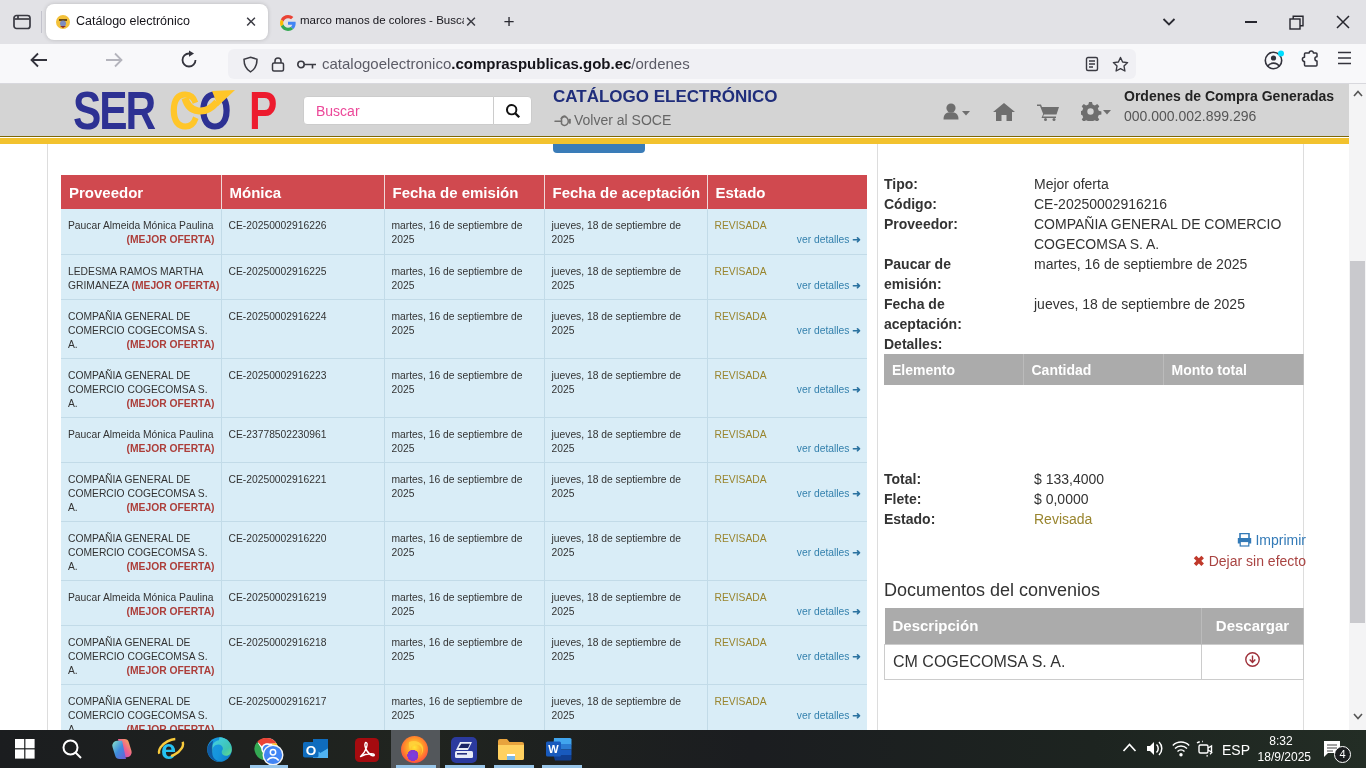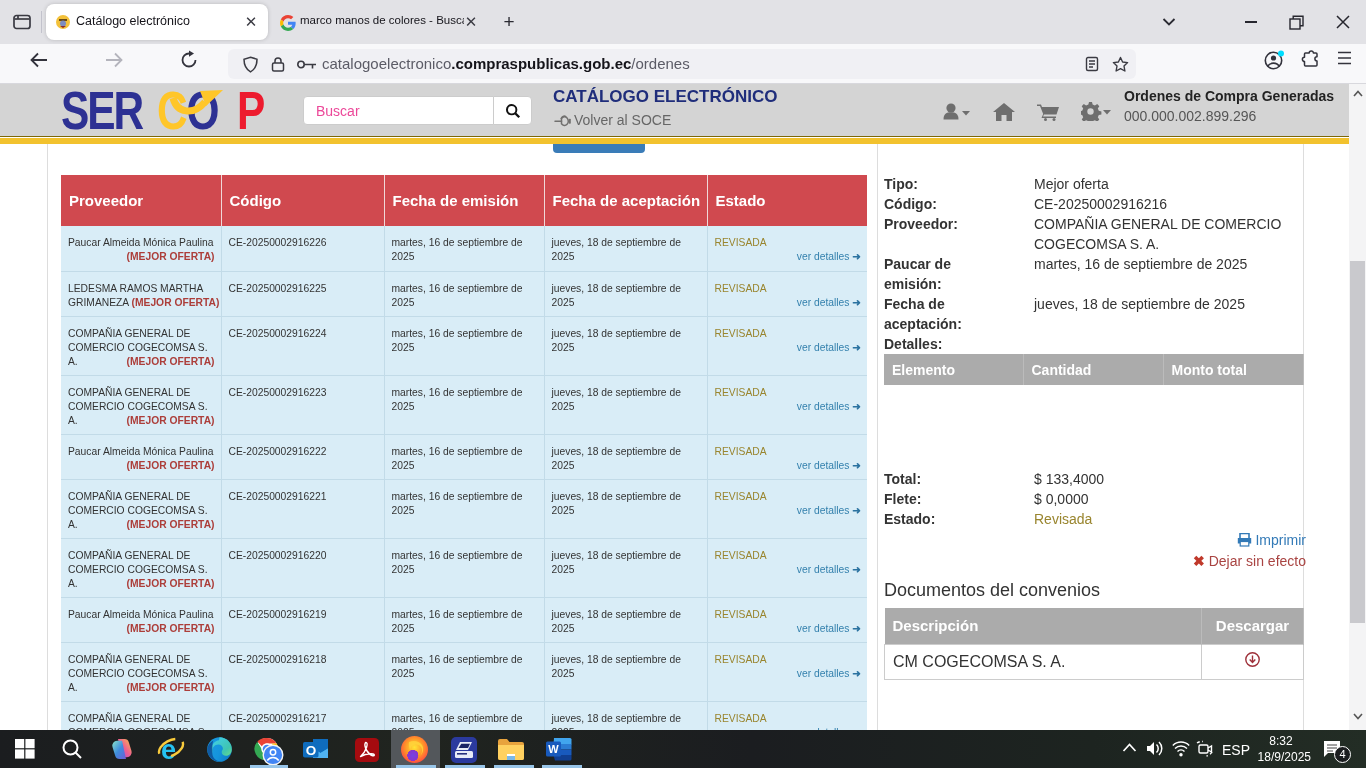--- a/index.html
+++ b/index.html
@@ -19,34 +19,34 @@
 #navbar { position:absolute; left:0; top:44px; width:1366px; height:40px; background:#f8f8fa; border-bottom:1px solid #d8d8dd; }
 #urlbar { position:absolute; left:228px; top:49px; width:908px; height:30px; background:#f0f0f4; border-radius:6px; }
 #urltext { position:absolute; left:94px; top:6px; font-size:15px; color:#5b5b66; }
 #urltext b { color:#15141a; font-weight:bold; }
 .navicon { position:absolute; top:50px; }
 
 
 #content { position:absolute; left:0; top:84px; width:1349px; height:646px; background:#fff; overflow:hidden; }
 #siteheader { position:absolute; left:0; top:0; width:1349px; height:53px; background:#d4d4d4; border-bottom:1px solid #7d6807; }
 #yellowband { position:absolute; left:0; top:54px; width:1349px; height:6px; background:#f2c22e; }
-#sercop { position:absolute; left:61px; top:5px; }
+#sercop { position:absolute; left:73px; top:5px; }
 #searchbox { position:absolute; left:303px; top:12px; width:191px; height:29px; background:#fff; border:1px solid #ccc; border-radius:4px 0 0 4px; }
 #searchbox span { position:absolute; left:12px; top:6px; color:#ec4899; font-size:14px; }
 #searchbtn { position:absolute; left:493px; top:12px; width:39px; height:29px; background:#fff; border:1px solid #ccc; border-radius:0 4px 4px 0; }
 #cattitle { position:absolute; left:553px; top:3px; font-size:17px; font-weight:bold; color:#1f2d7b; }
 #volver { position:absolute; left:574px; top:28px; font-size:14px; color:#666; }
 #ordenes1 { position:absolute; left:1124px; top:4px; font-size:14px; font-weight:bold; color:#222; white-space:nowrap; }
 #ordenes2 { position:absolute; left:1124px; top:24px; font-size:14px; color:#555; white-space:nowrap; }
 .vline { position:absolute; top:60px; width:1px; height:586px; background:#ddd; }
 #bluebtn { position:absolute; left:553px; top:60px; width:92px; height:9px; background:#3a7cb8; border-radius:0 0 4px 4px; }
 
 
 #maintable { position:absolute; left:61px; top:91px; width:806px; border-collapse:collapse; table-layout:fixed; font-size:10.3px; }
-#maintable th { background:#d0494f; color:#fff; font-size:15px; font-weight:bold; text-align:left; padding:17px 8px; height:34px; border-right:1px solid #f0d8d9; white-space:nowrap; overflow:hidden; }
+#maintable th { background:#d0494f; color:#fff; font-size:15px; font-weight:bold; text-align:left; padding:0 8px; height:34px; border-right:1px solid #f0d8d9; white-space:nowrap; overflow:hidden; }
 #maintable td { background:#d9edf7; vertical-align:top; padding:10px 6px 6px 7px; border-bottom:1px solid #c2dbe8; border-right:1px solid #c2dbe8; line-height:14px; color:#333; }
 #maintable td:last-child, #maintable th:last-child { border-right:none; }
 .mejor { color:#ac3e3a; font-weight:bold; }
 .mline { display:block; text-align:right; }
 .rev { color:#99852e; }
 .verdet { display:block; text-align:right; color:#3380ad; }
 .verdet .arr { color:#2a72a0; font-weight:bold; }
 
 
 .lbl { position:absolute; left:884px; width:120px; font-size:14px; font-weight:bold; color:#333; line-height:20px; }
@@ -227,21 +227,21 @@
     <colgroup>
           <col style="width:160px">
           <col style="width:163px">
           <col style="width:160px">
           <col style="width:163px">
           <col style="width:160px">
         </colgroup>
     <tbody>
           <tr>
             <th>Proveedor</th>
-            <th>Código</th>
+            <th>Mónica</th>
             <th>Fecha de emisión</th>
             <th>Fecha de aceptación</th>
             <th>Estado</th>
           </tr>
     <tr style="height:45px">
             <td>Paucar Almeida Mónica Paulina<span class="mline mejor">(MEJOR OFERTA)</span></td>
             <td>CE-20250002916226</td>
             <td>martes, 16 de septiembre de 2025</td>
             <td>jueves, 18 de septiembre de 2025</td>
             <td><span class="rev">REVISADA</span><span class="verdet">ver detalles <span class="arr">➜</span></span></td>
@@ -262,21 +262,21 @@
           </tr>
     <tr style="height:59px">
             <td>COMPAÑIA GENERAL DE COMERCIO COGECOMSA S. A.<span style="float:right" class="mejor">(MEJOR OFERTA)</span></td>
             <td>CE-20250002916223</td>
             <td>martes, 16 de septiembre de 2025</td>
             <td>jueves, 18 de septiembre de 2025</td>
             <td><span class="rev">REVISADA</span><span class="verdet">ver detalles <span class="arr">➜</span></span></td>
           </tr>
     <tr style="height:45px">
             <td>Paucar Almeida Mónica Paulina<span class="mline mejor">(MEJOR OFERTA)</span></td>
-            <td>CE-20250002916222</td>
+            <td>CE-23778502230961</td>
             <td>martes, 16 de septiembre de 2025</td>
             <td>jueves, 18 de septiembre de 2025</td>
             <td><span class="rev">REVISADA</span><span class="verdet">ver detalles <span class="arr">➜</span></span></td>
           </tr>
     <tr style="height:59px">
             <td>COMPAÑIA GENERAL DE COMERCIO COGECOMSA S. A.<span style="float:right" class="mejor">(MEJOR OFERTA)</span></td>
             <td>CE-20250002916221</td>
             <td>martes, 16 de septiembre de 2025</td>
             <td>jueves, 18 de septiembre de 2025</td>
             <td><span class="rev">REVISADA</span><span class="verdet">ver detalles <span class="arr">➜</span></span></td>

